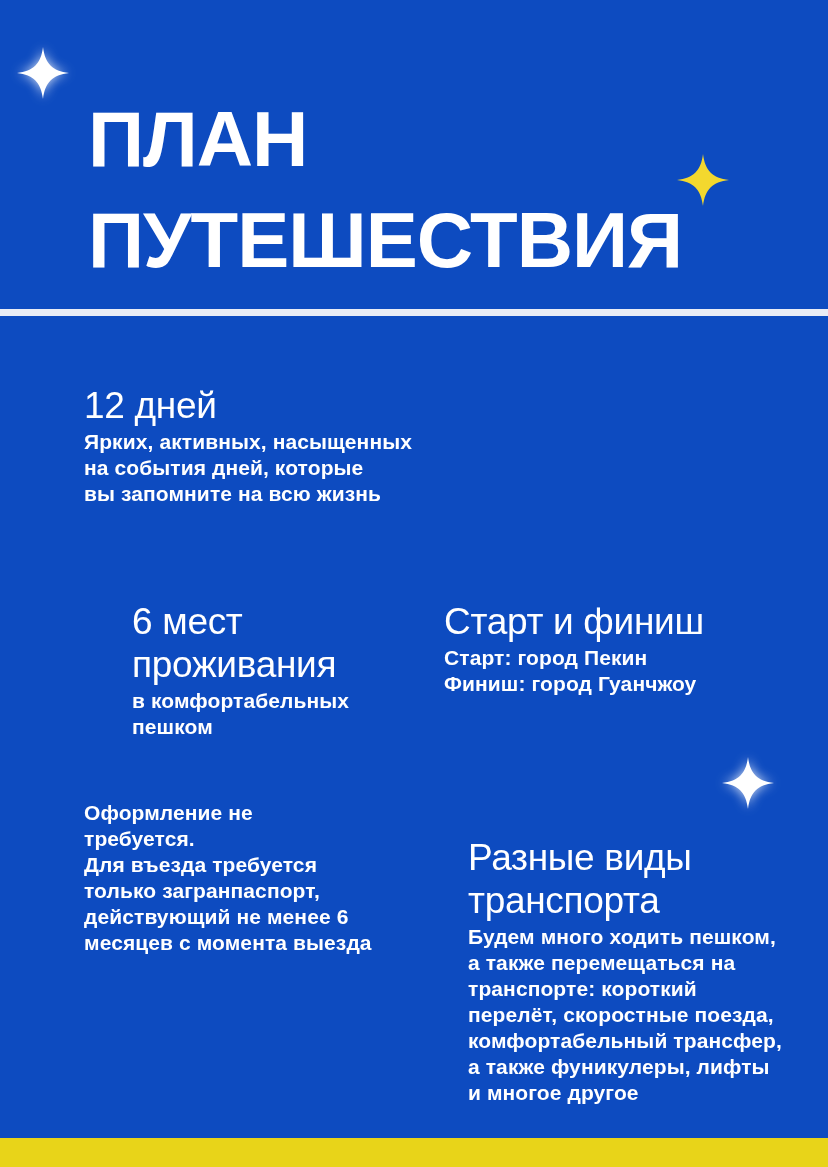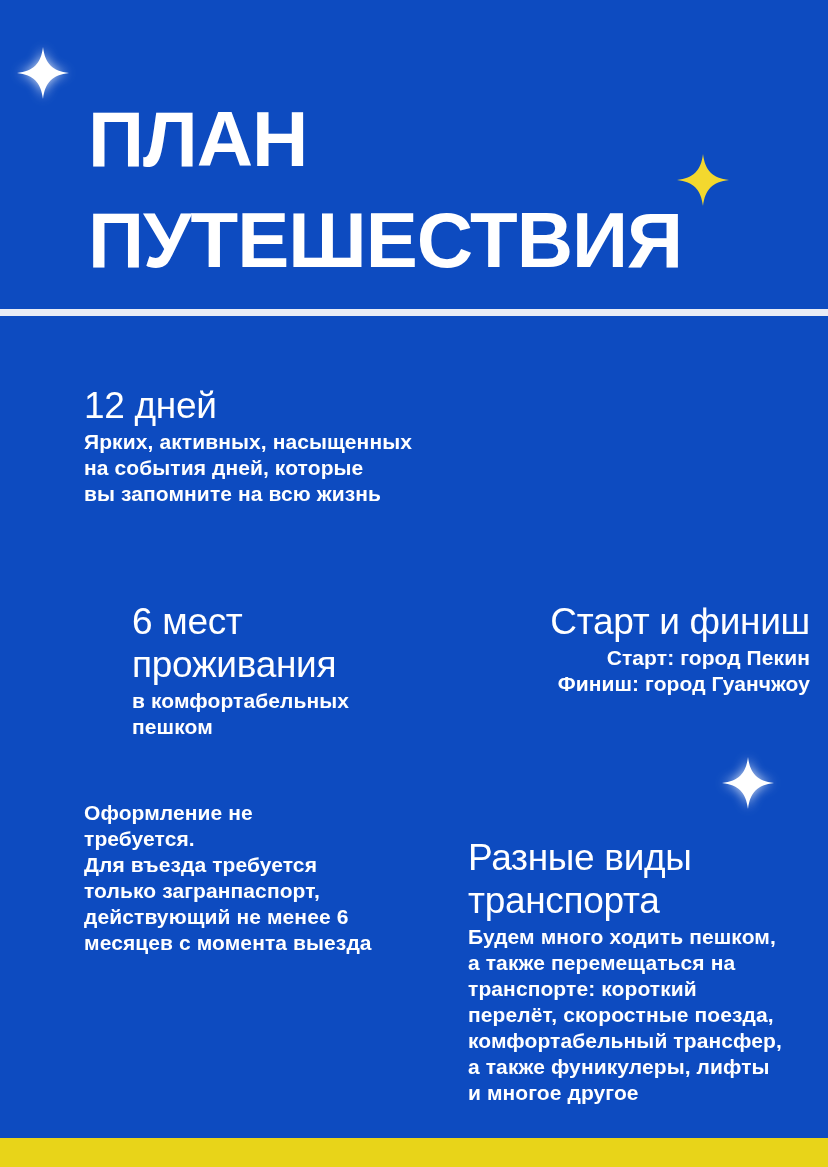--- a/index.html
+++ b/index.html
@@ -68,21 +68,21 @@
     font-size: 21px;
     line-height: 26px;
     font-weight: 700;
     letter-spacing: 0.1px;
     white-space: pre-line;
   }
 
   #sec-days       { left: 84px;  top: 384px; width: 352px; }
   #sec-locations  { left: 444px; top: 384px; width: 366px; }
   #sec-stays      { left: 84px;  top: 600px; width: 352px; margin-left: 48px; }
-  #sec-start      { left: 444px; top: 600px; width: 366px; text-align: right; }
+  #sec-start      { left: 444px; top: 600px; width: 366px; }
   #sec-visa       { left: 84px;  top: 800px; width: 352px; }
   #sec-transport  { left: 444px; top: 836px; width: 376px; margin-left: 24px; }
 
   .sparkle { position: absolute; display: block; }
   .sparkle svg { display: block; width: 100%; height: 100%; }
   .sparkle-white { color: var(--sparkle-white); filter: drop-shadow(0 0 6px rgba(255,255,255,0.85)); }
   .sparkle-gold  { color: var(--sparkle-yellow); }
   #sparkle-top-left  { left: 17px;  top: 40px;  width: 52px; height: 66px; }
   #sparkle-title     { left: 677px; top: 148px; width: 52px; height: 64px; }
   #sparkle-transport { left: 722px; top: 751px; width: 52px; height: 64px; }

